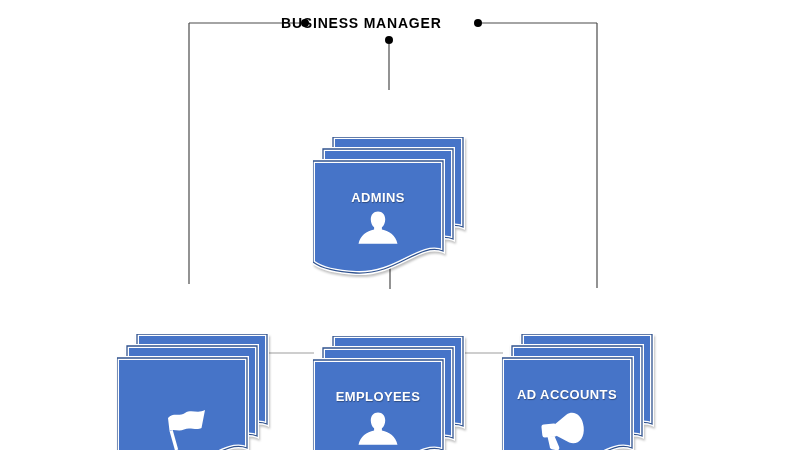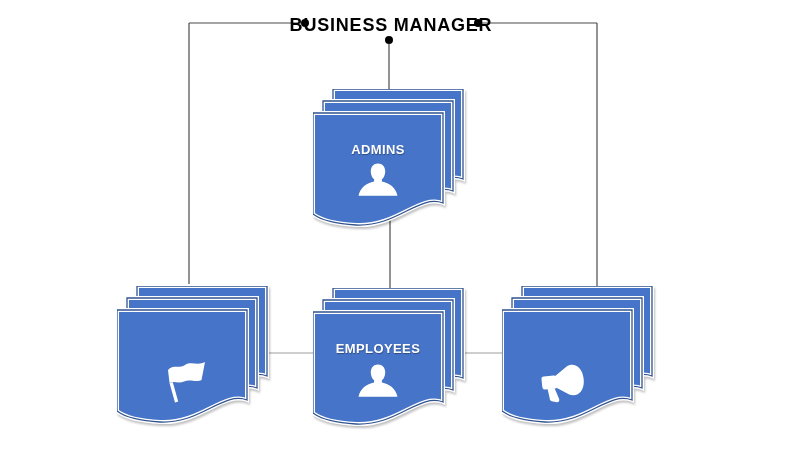--- a/index.html
+++ b/index.html
@@ -2,24 +2,24 @@
 <html><head>
 <meta charset="utf-8">
 <style>
   html,body{margin:0;padding:0;background:#ffffff;}
   .canvas{
     position:relative;width:800px;height:450px;background:#ffffff;overflow:hidden;
     font-family:"Liberation Sans", sans-serif;
   }
   .connector-layer{position:absolute;left:0;top:0;width:800px;height:450px;}
   .diagram-title{
-    position:absolute;left:281px;top:15px;width:220px;text-align:center;
-    font-size:18px;font-weight:bold;letter-spacing:.8px;color:#000;white-space:nowrap;
+    position:absolute;left:281px;top:15px;width:220px;
+    font-size:14px;font-weight:bold;letter-spacing:.8px;color:#000;white-space:nowrap;
   }
-  .stack{position:absolute;width:152px;height:142px;}
+  .stack{position:absolute;width:152px;height:142px;margin-top:48px;}
   .stack svg{filter:drop-shadow(1px 2px 1.2px rgba(0,0,0,.25));}
   .node-label{
     position:absolute;left:0;top:53px;width:130px;text-align:center;color:#ffffff;
     font-size:13px;font-weight:bold;letter-spacing:.4px;white-space:nowrap;
     text-shadow:.5px .8px 1px rgba(0,0,0,.35);
   }
   .stack-admins{left:313px;top:89px;}
   .stack-pages{left:117px;top:286px;}
   .stack-employees{left:313px;top:288px;}
   .stack-adaccounts{left:502px;top:286px;}
@@ -104,15 +104,16 @@
     <span class="node-label">EMPLOYEES</span>
   </div>
 
   <div class="stack stack-adaccounts">
     <svg width="152" height="142" viewBox="0 0 152 142">
       <use href="#doc-stack"></use>
       <g transform="translate(36,76)">
         <use href="#megaphone"></use>
       </g>
     </svg>
+    <span class="node-label">AD ACCOUNTS</span>
   </div>
 
 </div>
 
 </body></html>

